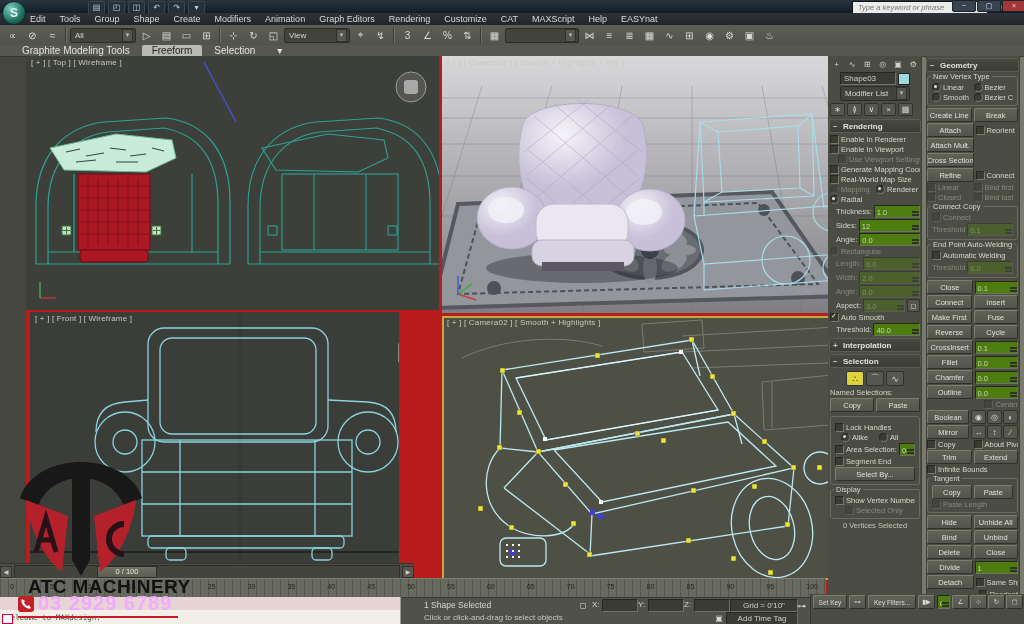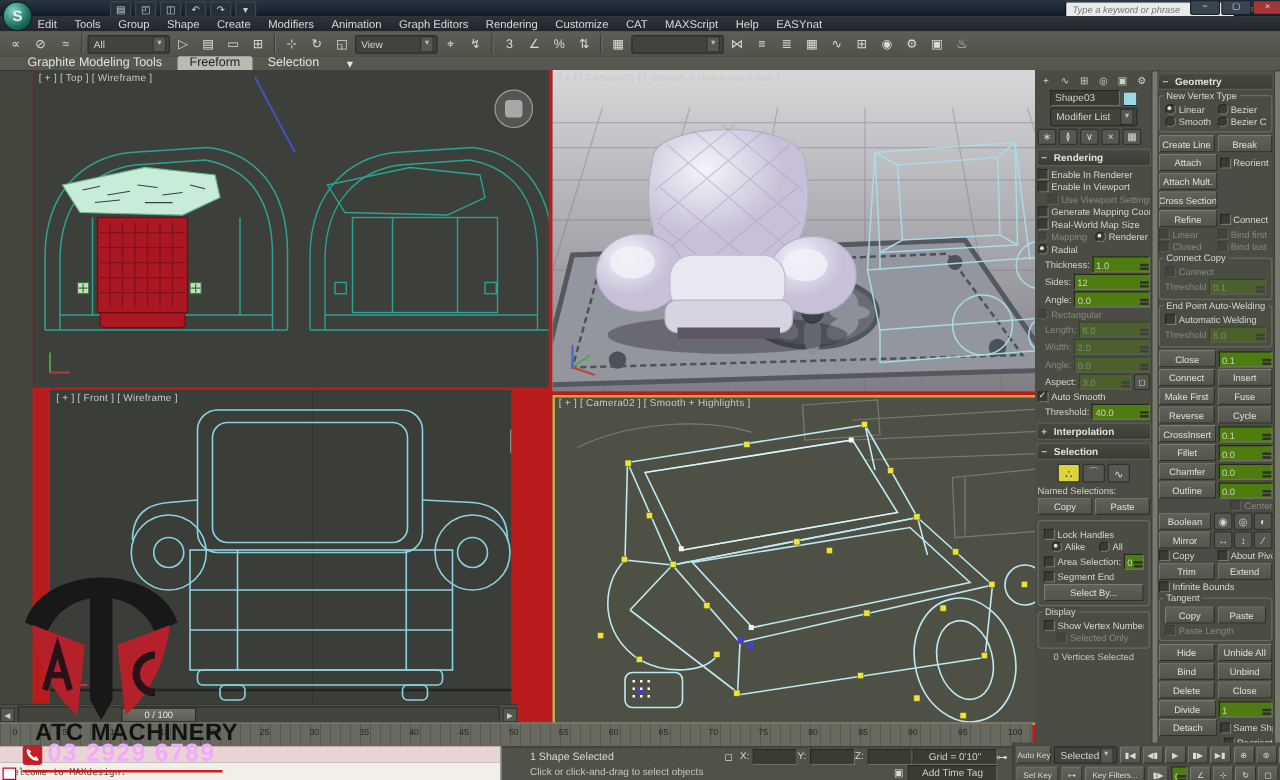--- a/index.html
+++ b/index.html
@@ -345,21 +345,21 @@
         <path d="M262,208 L262,234 M398,198 L396,224 M262,234 L396,224"></path>
       </g>
       <g stroke-width="1.6">
         <line x1="16" y1="238" x2="34" y2="244" stroke="#c24040"></line>
         <line x1="16" y1="238" x2="30" y2="228" stroke="#49a849"></line>
         <line x1="16" y1="238" x2="16" y2="220" stroke="#4763c8"></line>
       </g>
     </svg>
   </div>
 
-  <div class="vp" style="left:14px;top:256px;width:369px;height:251px;background:#3b3d38">
+  <div class="vp" style="left:4px;top:256px;width:369px;height:251px;background:#3b3d38">
     <span class="vp-label">[ + ] [ Front ] [ Wireframe ]</span>
     <svg width="413" height="251" viewBox="0 0 413 251">
       <line x1="0" y1="240" x2="413" y2="240" stroke="#24251f" stroke-width="2"></line>
       <line x1="210" y1="0" x2="210" y2="251" stroke="rgba(0,0,0,.15)"></line>
       <g stroke="#8ad2e0" fill="none" stroke-width="1.3">
         <rect x="118" y="16" width="180" height="114" rx="16"></rect>
         <rect x="130" y="26" width="156" height="96" rx="12"></rect>
         <circle cx="95" cy="130" r="30"></circle>
           <circle cx="95" cy="130" r="12"></circle>
         <circle cx="338" cy="130" r="30"></circle>
@@ -1034,39 +1034,20 @@
 <span class="abs stattext" style="left:638px;top:600px;font-size:8px">Y:</span>
 <span class="abs sfield" style="left:648px;top:599px;width:28px"></span>
 <span class="abs stattext" style="left:684px;top:600px;font-size:8px">Z:</span>
 <span class="abs sfield" style="left:694px;top:599px;width:28px"></span>
 <span class="abs sfield" style="left:730px;top:599px;width:60px;justify-content:center">Grid = 0'10"</span>
 <span class="abs icbtn" style="left:794px;top:599px;width:13px;height:11px;font-size:9px">⊶</span>
 <span class="abs icbtn" style="left:712px;top:612px;width:12px;height:11px;font-size:8px">▣</span>
 <span class="abs sfield" style="left:726px;top:612px;width:64px;justify-content:center">Add Time Tag</span>
 
 <div class="abs" id="transport">
-  <div style="display:flex;gap:2px;padding:3px 2px 1px 2px;align-items:center">
-    <span class="tbtn wbtn">Auto Key</span>
-    <span class="dd" style="width:52px;height:12px">
-        <span>Selected</span>
-        <span class="car">▼</span>
-      </span>
-    <span style="display:flex;gap:1px">
-        <span class="tbtn">▮◀</span>
-        <span class="tbtn">◀▮</span>
-        <span class="tbtn">▶</span>
-        <span class="tbtn">▮▶</span>
-        <span class="tbtn">▶▮</span>
-      </span>
-    <span style="display:flex;gap:1px">
-        <span class="tbtn">⊕</span>
-        <span class="tbtn">⊛</span>
-        <span class="tbtn">⊡</span>
-      </span>
-  </div>
   <div style="display:flex;gap:2px;padding:1px 2px;align-items:center">
     <span class="tbtn wbtn">Set Key</span>
     <span class="tbtn">⊶</span>
     <span class="tbtn" style="width:46px">Key Filters...</span>
     <span class="tbtn">▮▶</span>
     <span class="spin" style="max-width:34px;height:12px">
         <span class="v">0</span>
         <span class="ud">
           <i></i>
           <i></i>

